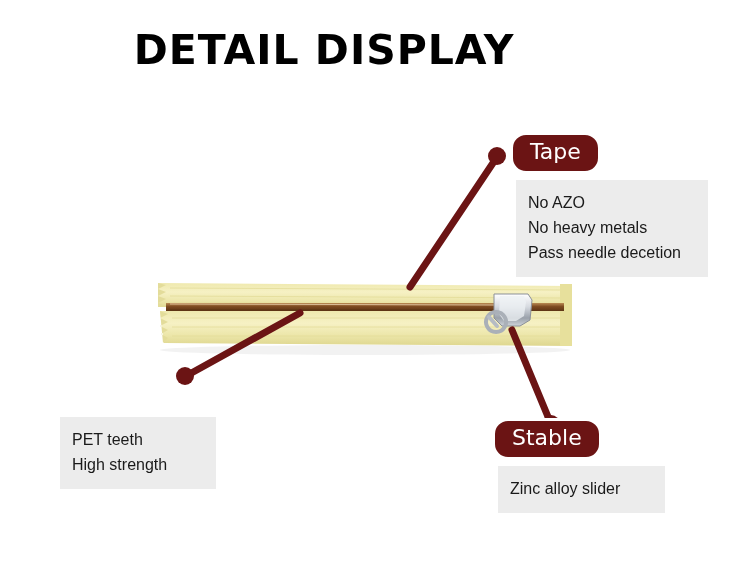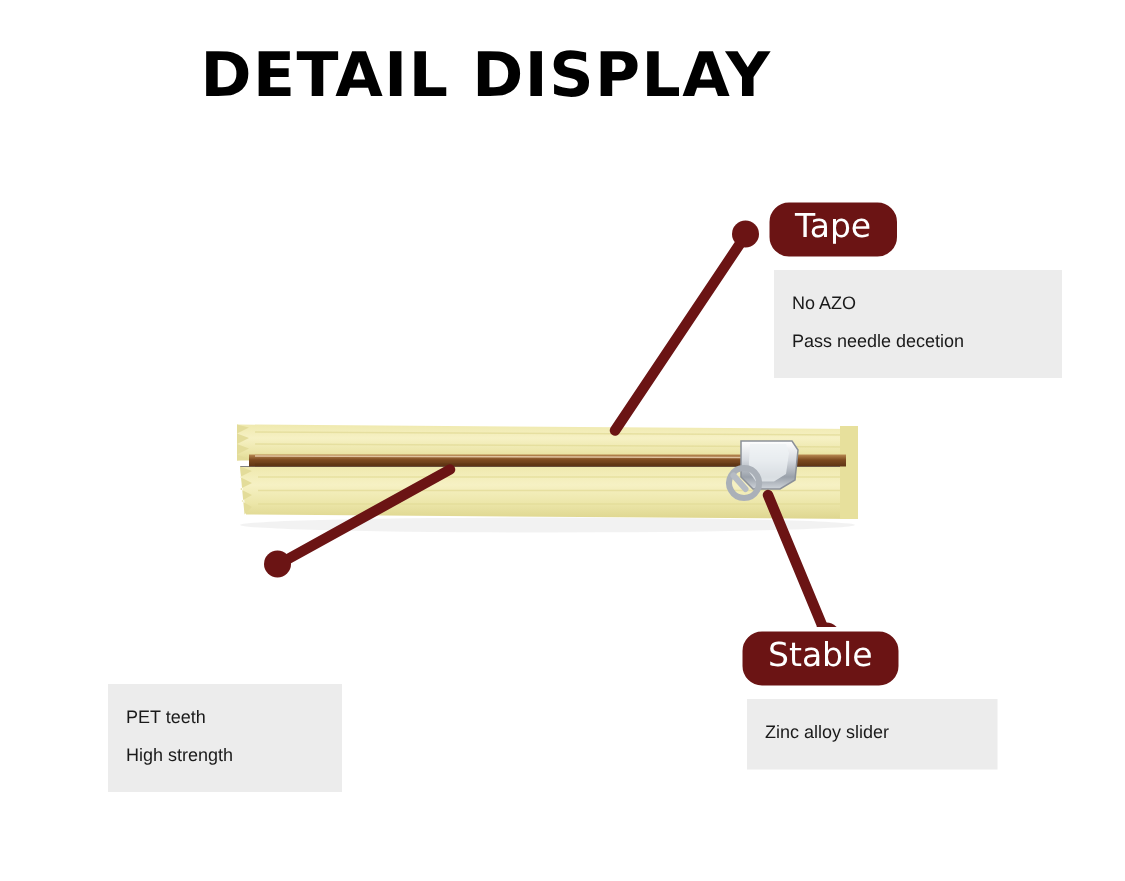--- a/index.html
+++ b/index.html
@@ -51,29 +51,29 @@
   }
   #pill-tape  { left: 510px; top: 132px; }
   #pill-teeth { left: 70px;  top: 388px; }
   #pill-slider{ left: 492px; top: 418px; }
 
   
   .info {
     position: absolute;
     background: #ececec;
     color: #1a1a1a;
-    font-size: 12px;
+    font-size: 16px;
     font-family: "Liberation Sans", sans-serif;
     padding: 10px 12px 12px 12px;
     box-sizing: border-box;
     line-height: 25px;
   }
   .info div { white-space: nowrap; }
   #info-tape   { left: 516px; top: 180px; width: 192px; }
-  #info-teeth  { left: 60px;  top: 456px; width: 156px; margin-left: 12px; }
+  #info-teeth  { left: 60px;  top: 417px; width: 156px; }
   #info-slider { left: 498px; top: 466px; width: 167px; }
 
   
   #art {
     position: absolute;
     left: 0;
     top: 0;
     width: 750px;
     height: 587px;
   }
@@ -156,20 +156,21 @@
     <g fill="#6b1414">
       <circle cx="497" cy="156" r="9"></circle>
       <circle cx="185" cy="376" r="9"></circle>
       <circle cx="551" cy="424" r="9"></circle>
     </g>
   </svg>
 
   <div class="pill" id="pill-tape">Tape</div>
   <div class="info" id="info-tape">
     <div>No AZO</div>
+    <div>No heavy metals</div>
     <div>Pass needle decetion</div>
   </div>
 
   <div class="info" id="info-teeth">
     <div>PET teeth</div>
     <div>High strength</div>
   </div>
 
   <div class="pill" id="pill-slider">Stable</div>
   <div class="info" id="info-slider">

